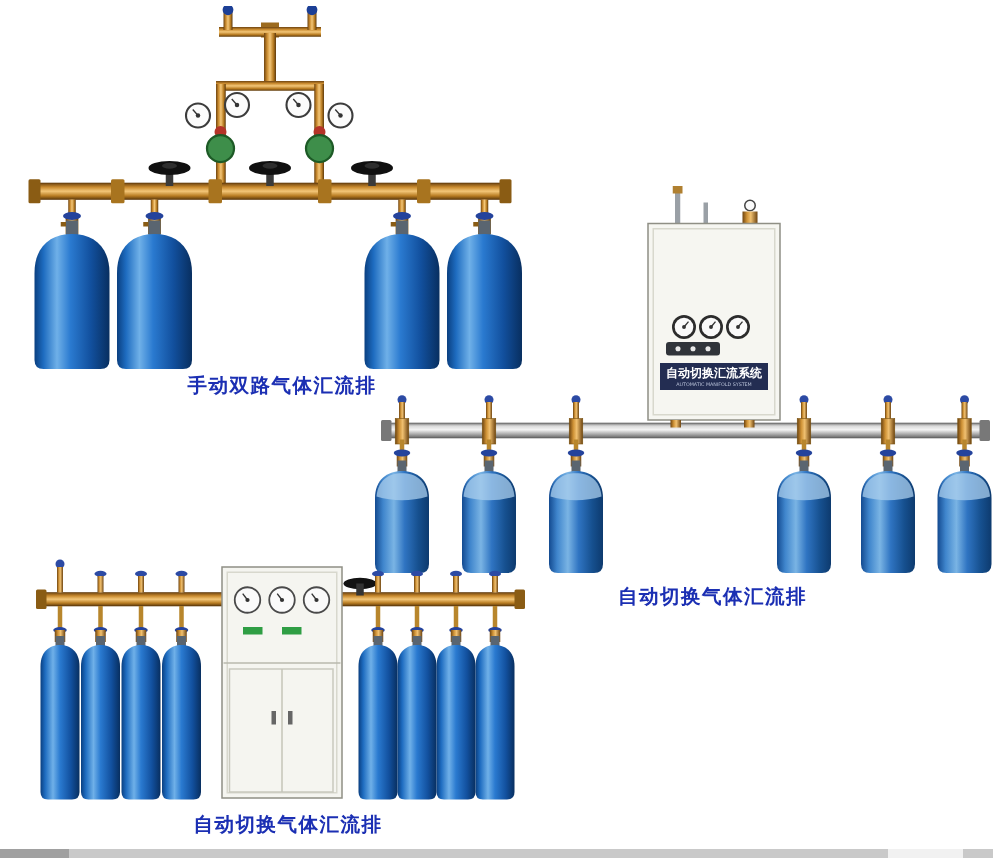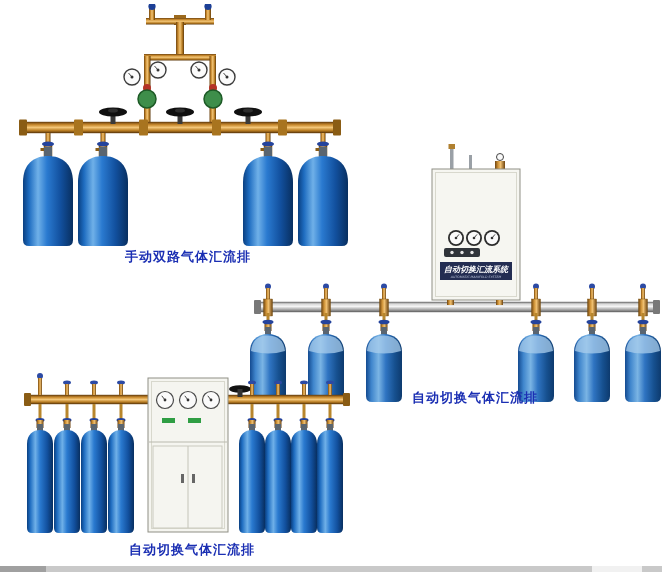--- a/index.html
+++ b/index.html
@@ -122,21 +122,21 @@
         <use href="#g1cylShape" x="260" y="152"></use>
 
         <rect x="312.5" y="129" width="5" height="14" fill="url(#g1brassH)"></rect>
         <use href="#g1dropvalve" x="315" y="140"></use>
         <use href="#g1cylShape" x="315" y="152"></use>
       </g>
     </svg>
   </div>
   <div class="caption" style="left:108px;top:248px;width:160px;">手动双路气体汇流排</div>
 
-  <div class="illus" style="left:250px;top:140px;width:412px;height:272px;font-style:italic;">
+  <div class="illus" style="left:250px;top:120px;width:412px;height:272px;">
     <svg width="412" height="272" viewBox="0 0 412 272">
       <defs>
         <linearGradient id="g2steel" x1="0" y1="0" x2="0" y2="1">
           <stop offset="0" stop-color="#767676"></stop>
             <stop offset=".2" stop-color="#d9d9d9"></stop>
           <stop offset=".45" stop-color="#f4f4f4"></stop>
             <stop offset=".75" stop-color="#a8a8a8"></stop>
           <stop offset="1" stop-color="#646464"></stop>
         </linearGradient>
         <linearGradient id="g2brassH" x1="0" y1="0" x2="1" y2="0">

